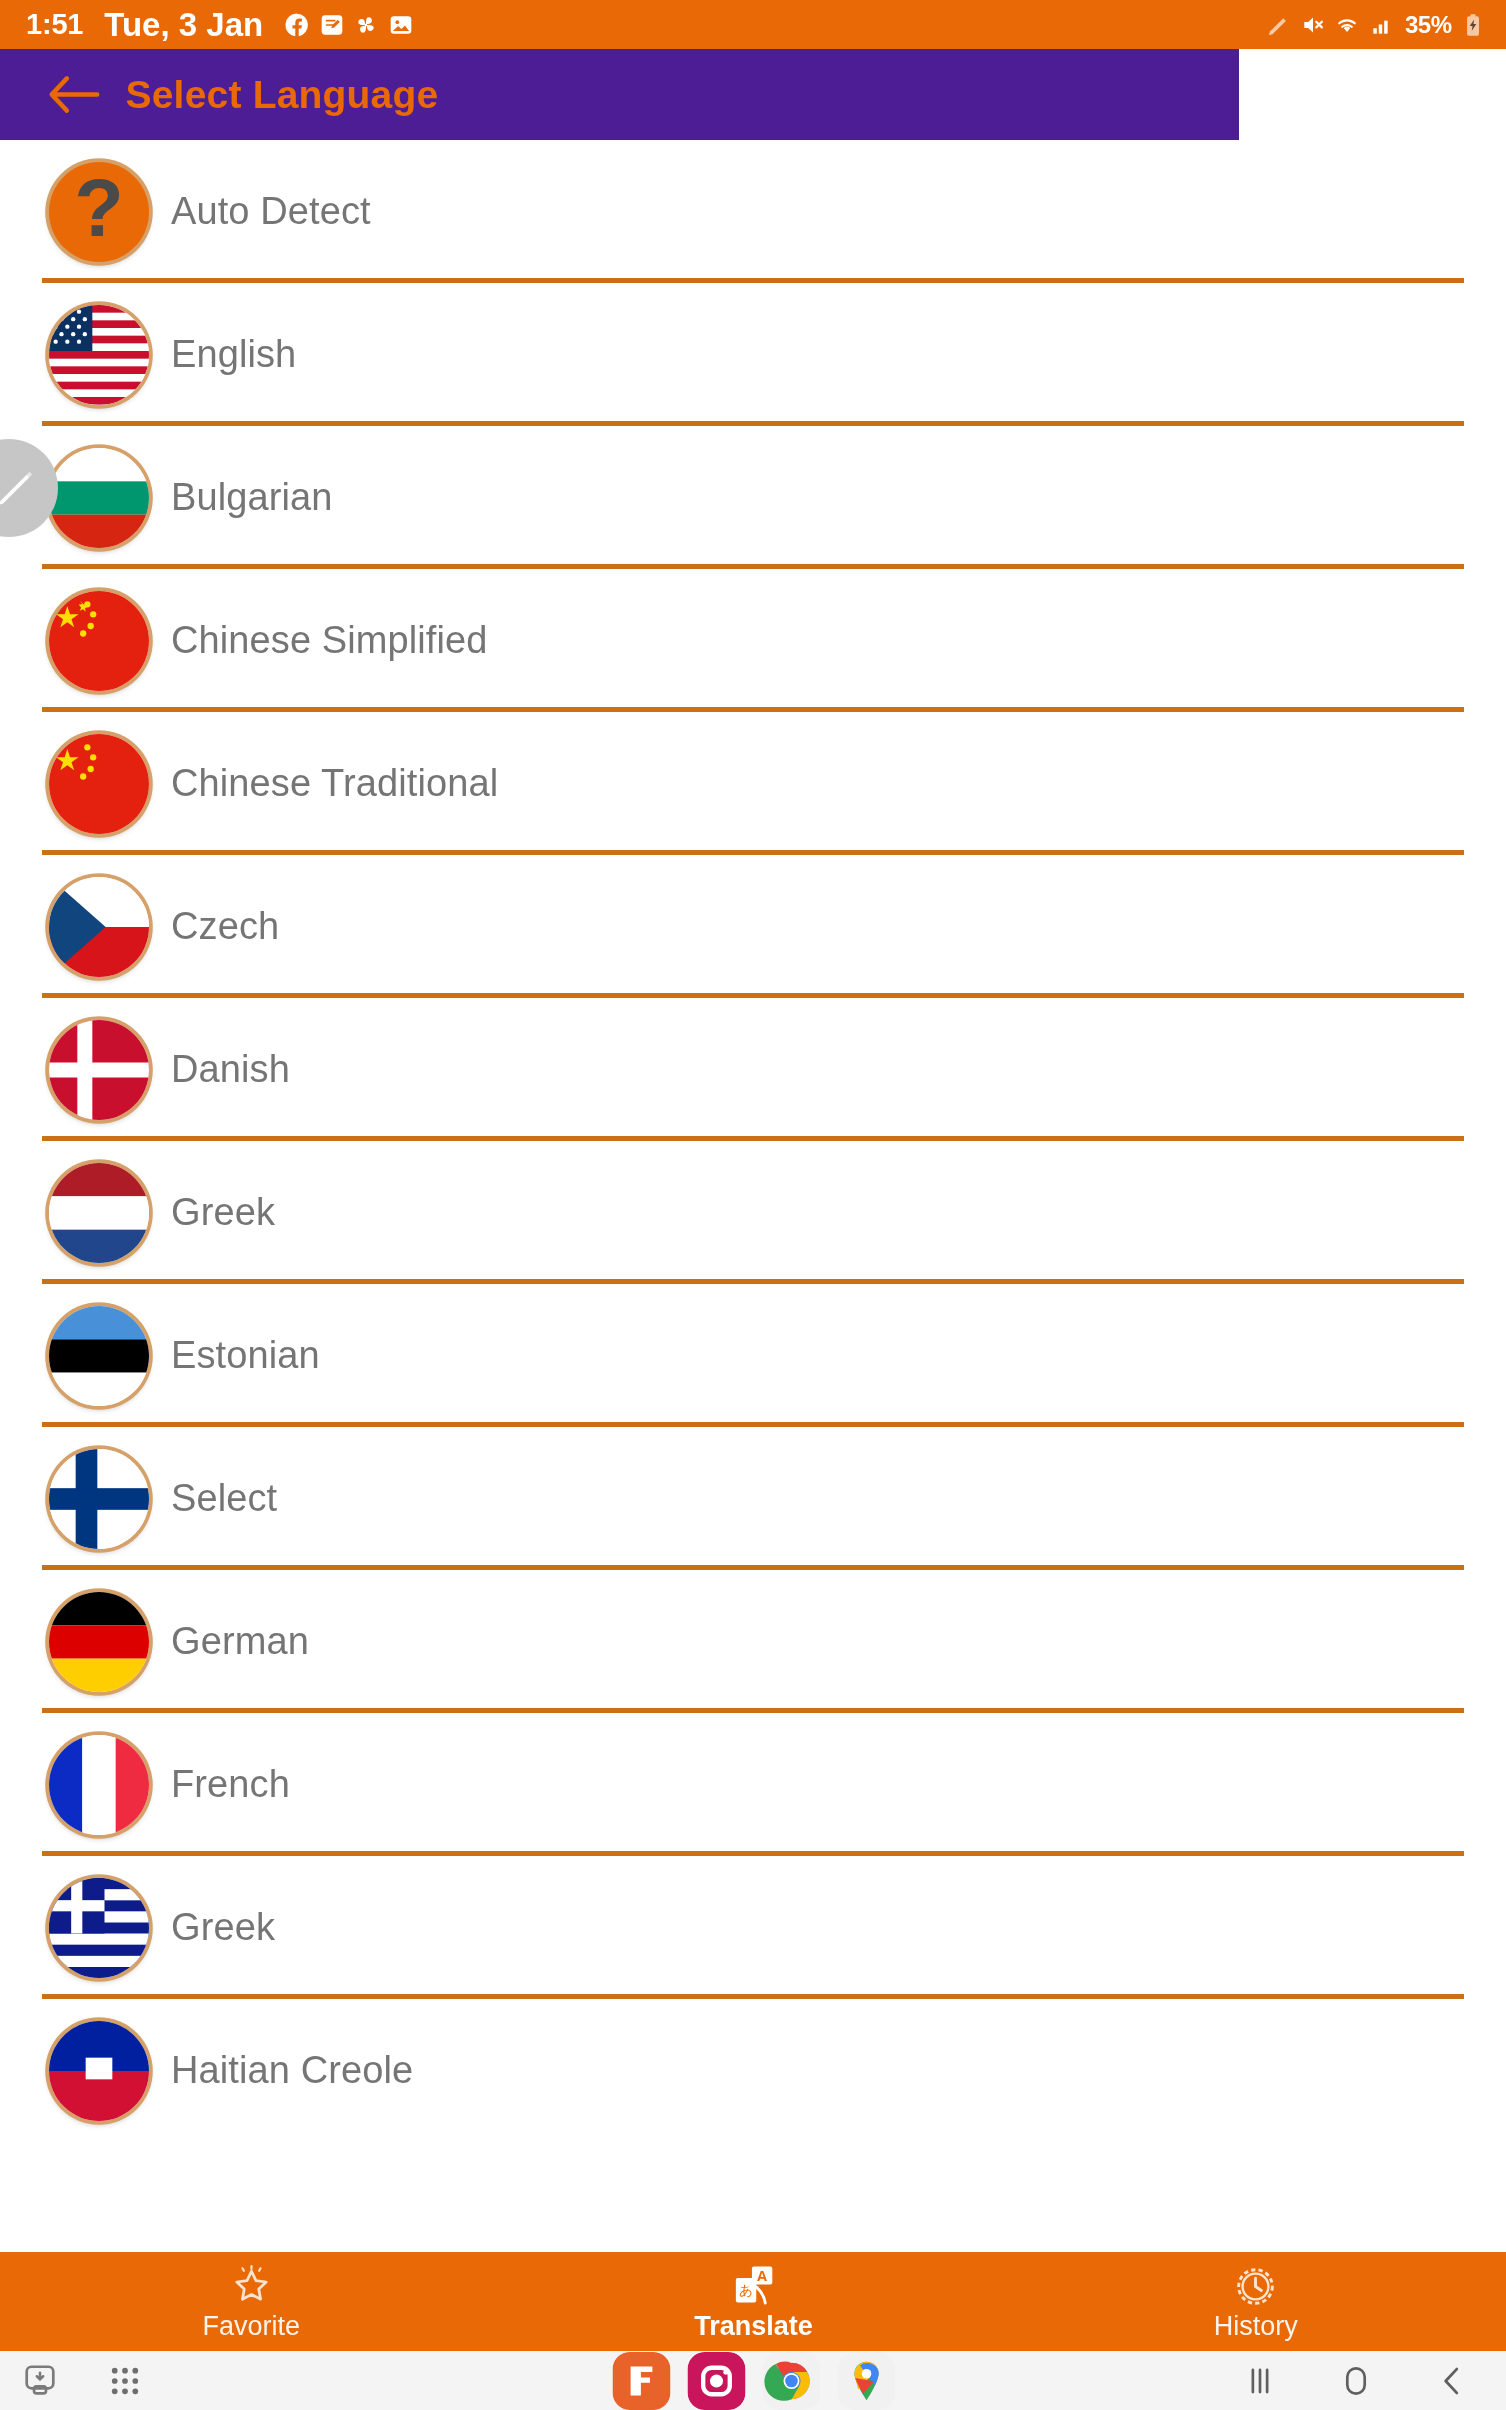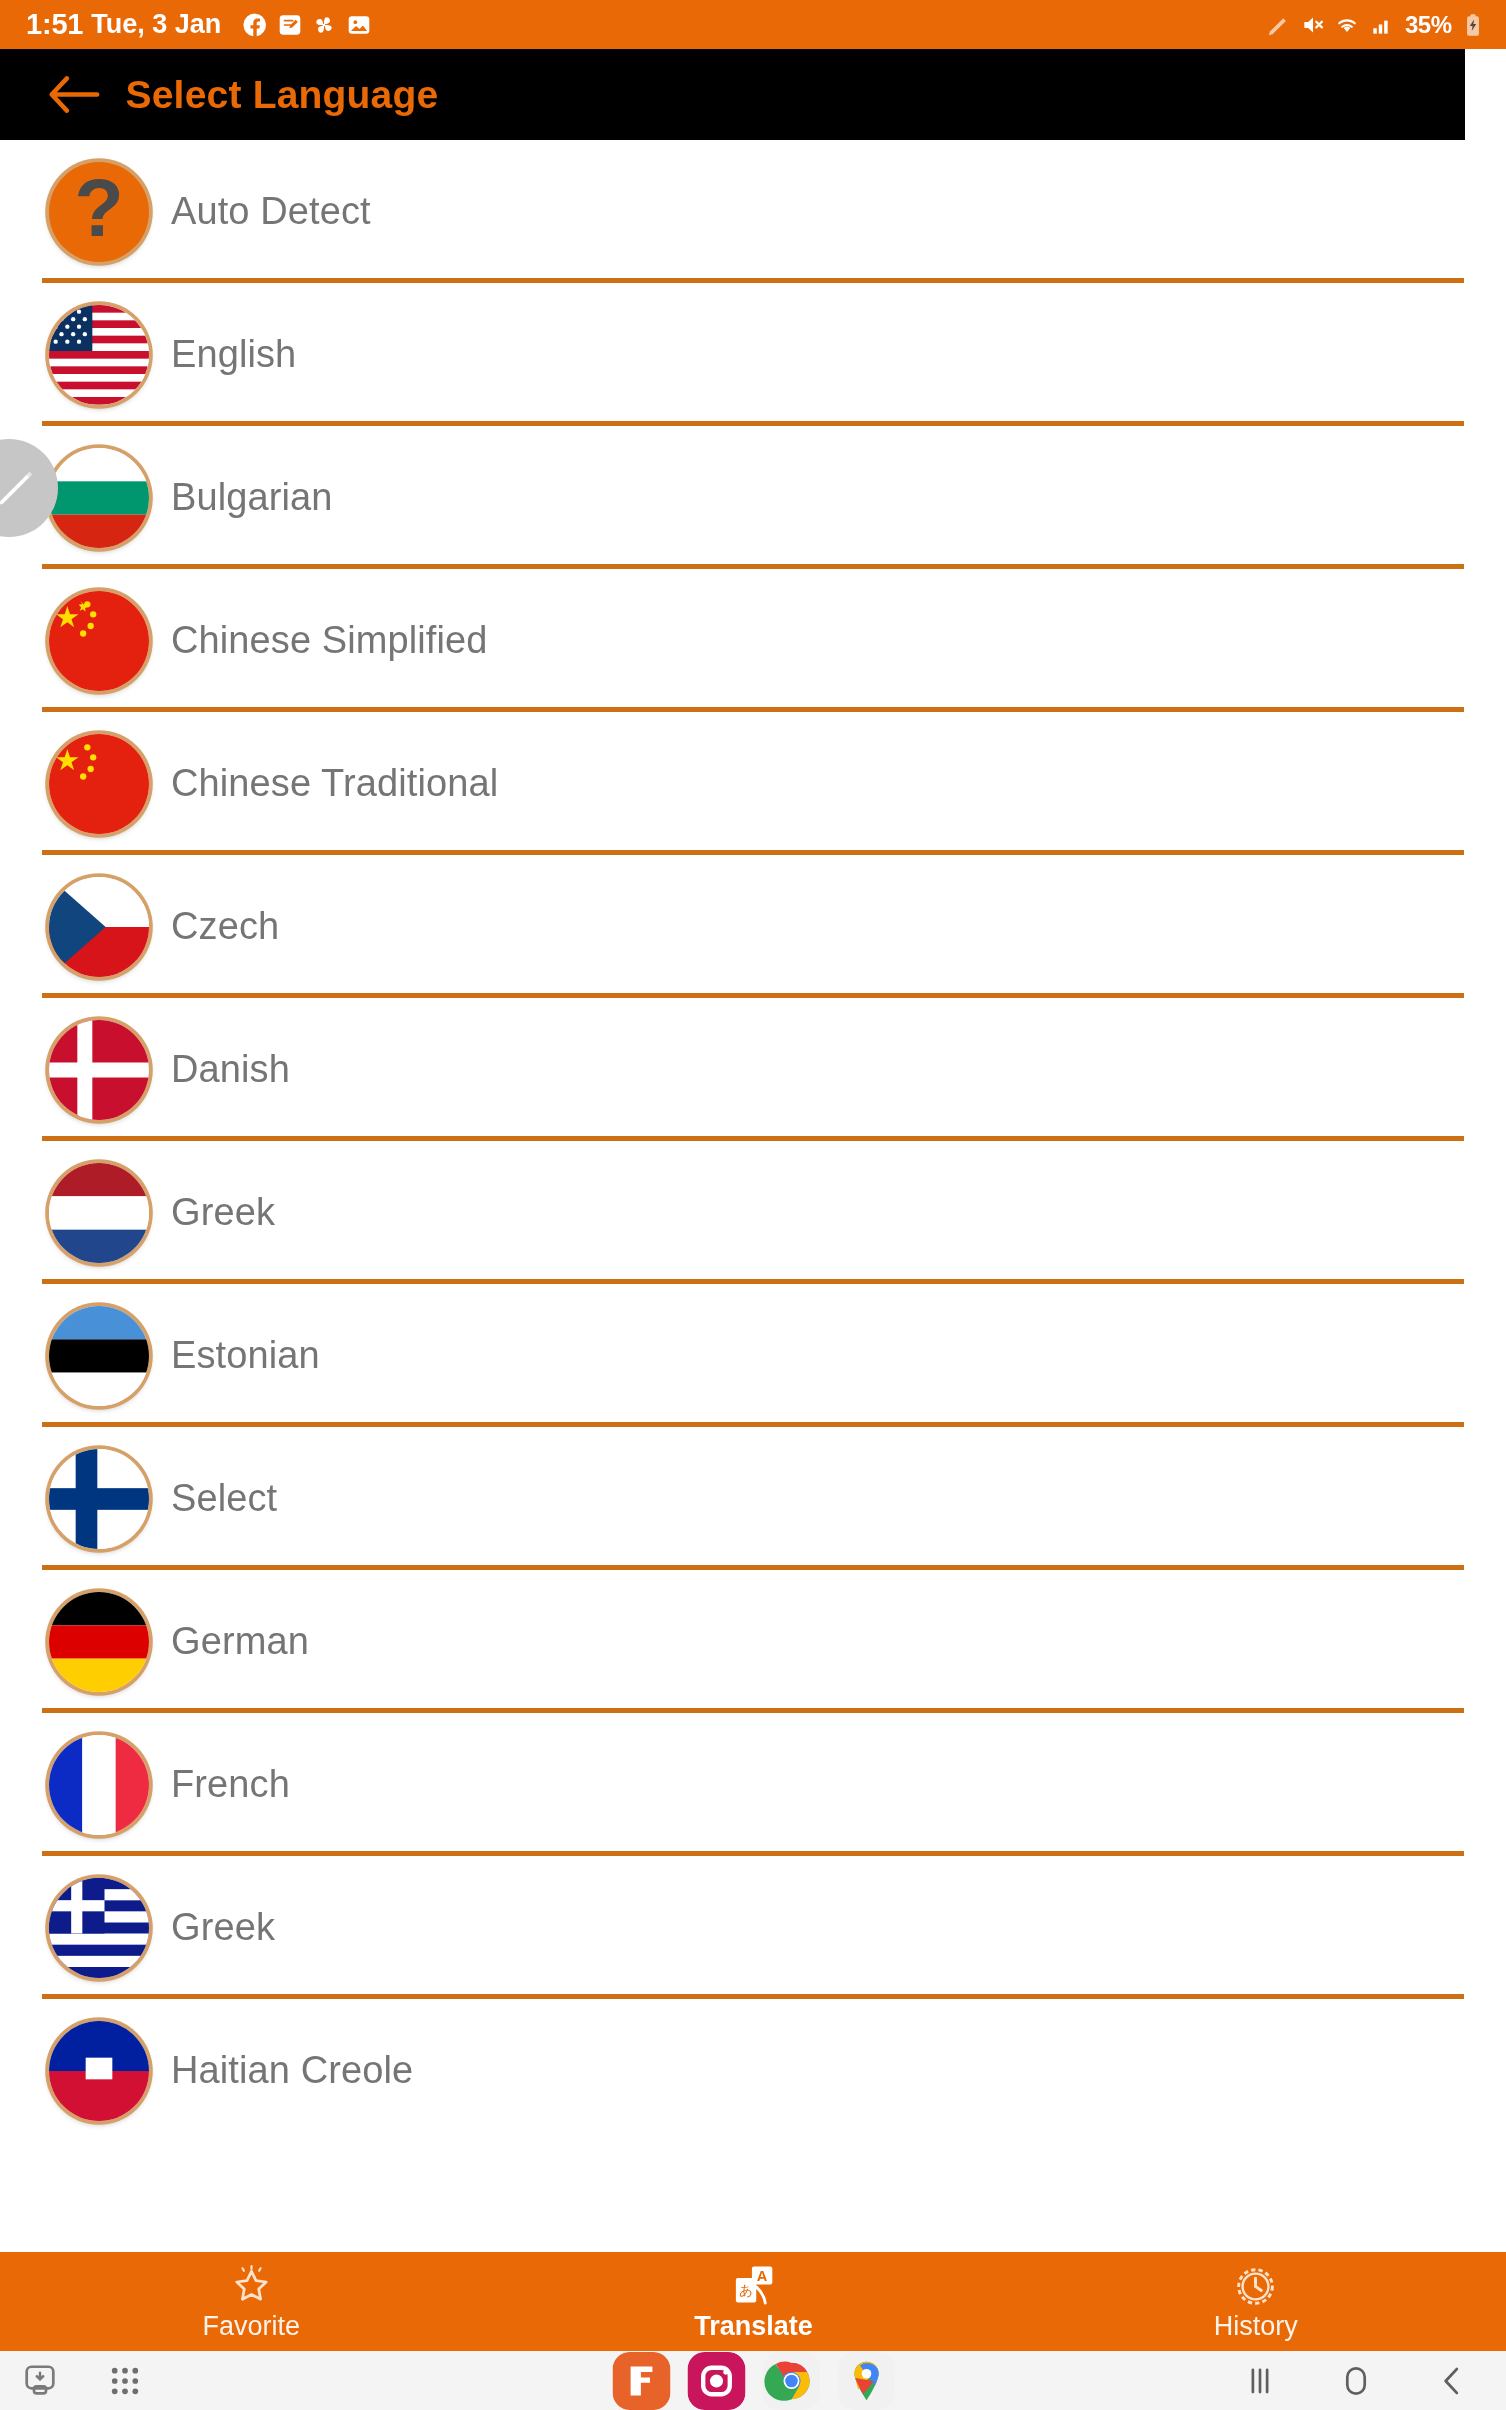--- a/index.html
+++ b/index.html
@@ -35,42 +35,42 @@
     color: #ffffff;
   }
   .sb-left { display: flex; align-items: center; gap: 0; }
   .sb-time {
     font-size: 29px;
     font-weight: 700;
     letter-spacing: -0.2px;
     line-height: 1;
   }
   .sb-date {
-    font-size: 27px;
+    font-size: 33px;
     font-weight: 600;
-    margin-left: 8px;
+    margin-left: 21px;
     line-height: 1;
   }
   .sb-notif-icons {
     display: flex;
     align-items: center;
     gap: 8.5px;
     margin-left: 21px;
   }
   .sb-ic { width: 26px; height: 26px; display: block; }
   .sb-right { display: flex; align-items: center; gap: 8.5px; }
   .sb-batt-txt { font-size: 24px; font-weight: 700; letter-spacing: -0.5px; margin-left: 1.9px; }
 
   
   .appbar {
     position: absolute;
     top: 49px; left: 0;
-    width: 1465px;
+    width: 1239px;
     height: 91px;
-    background: #000000;
+    background: #4c1d95;
     display: flex;
     align-items: center;
   }
   .back-btn {
     width: 90px;
     margin-left: 28px;
     display: flex;
     align-items: center;
     justify-content: center;
     cursor: pointer;

